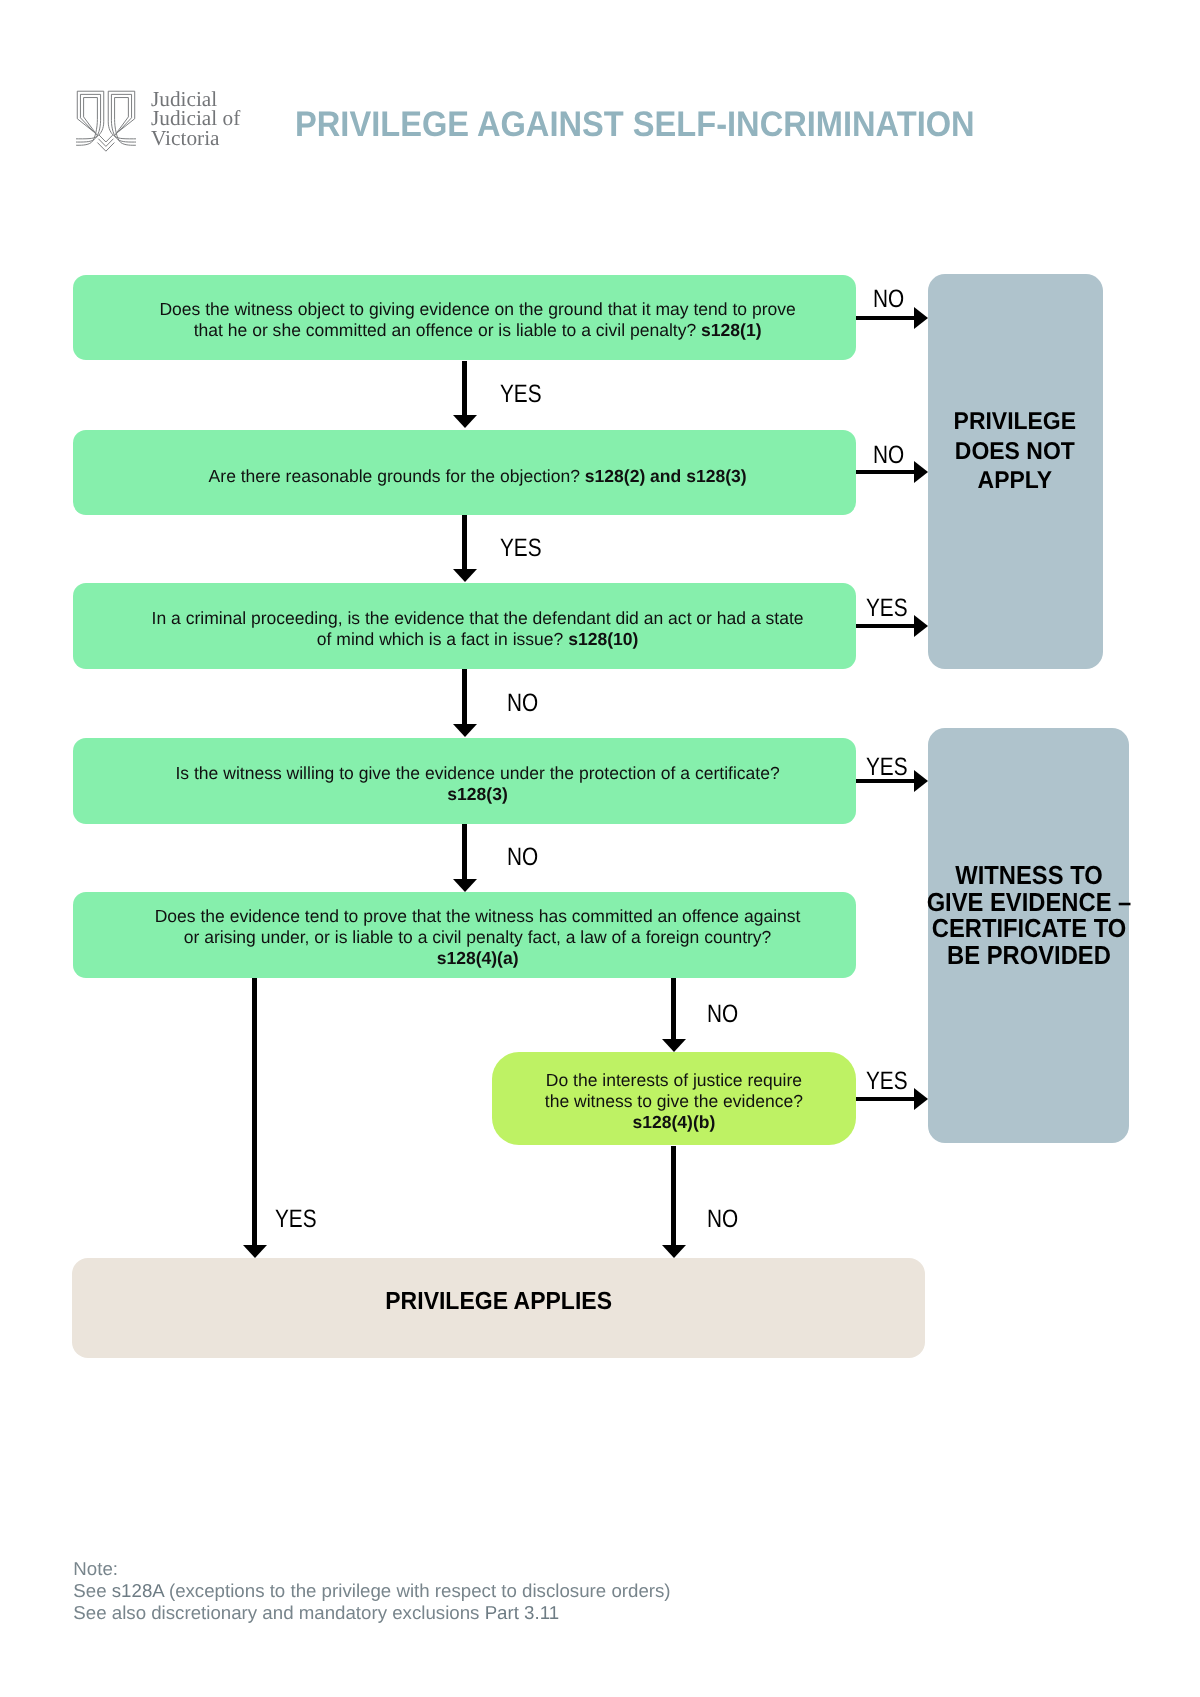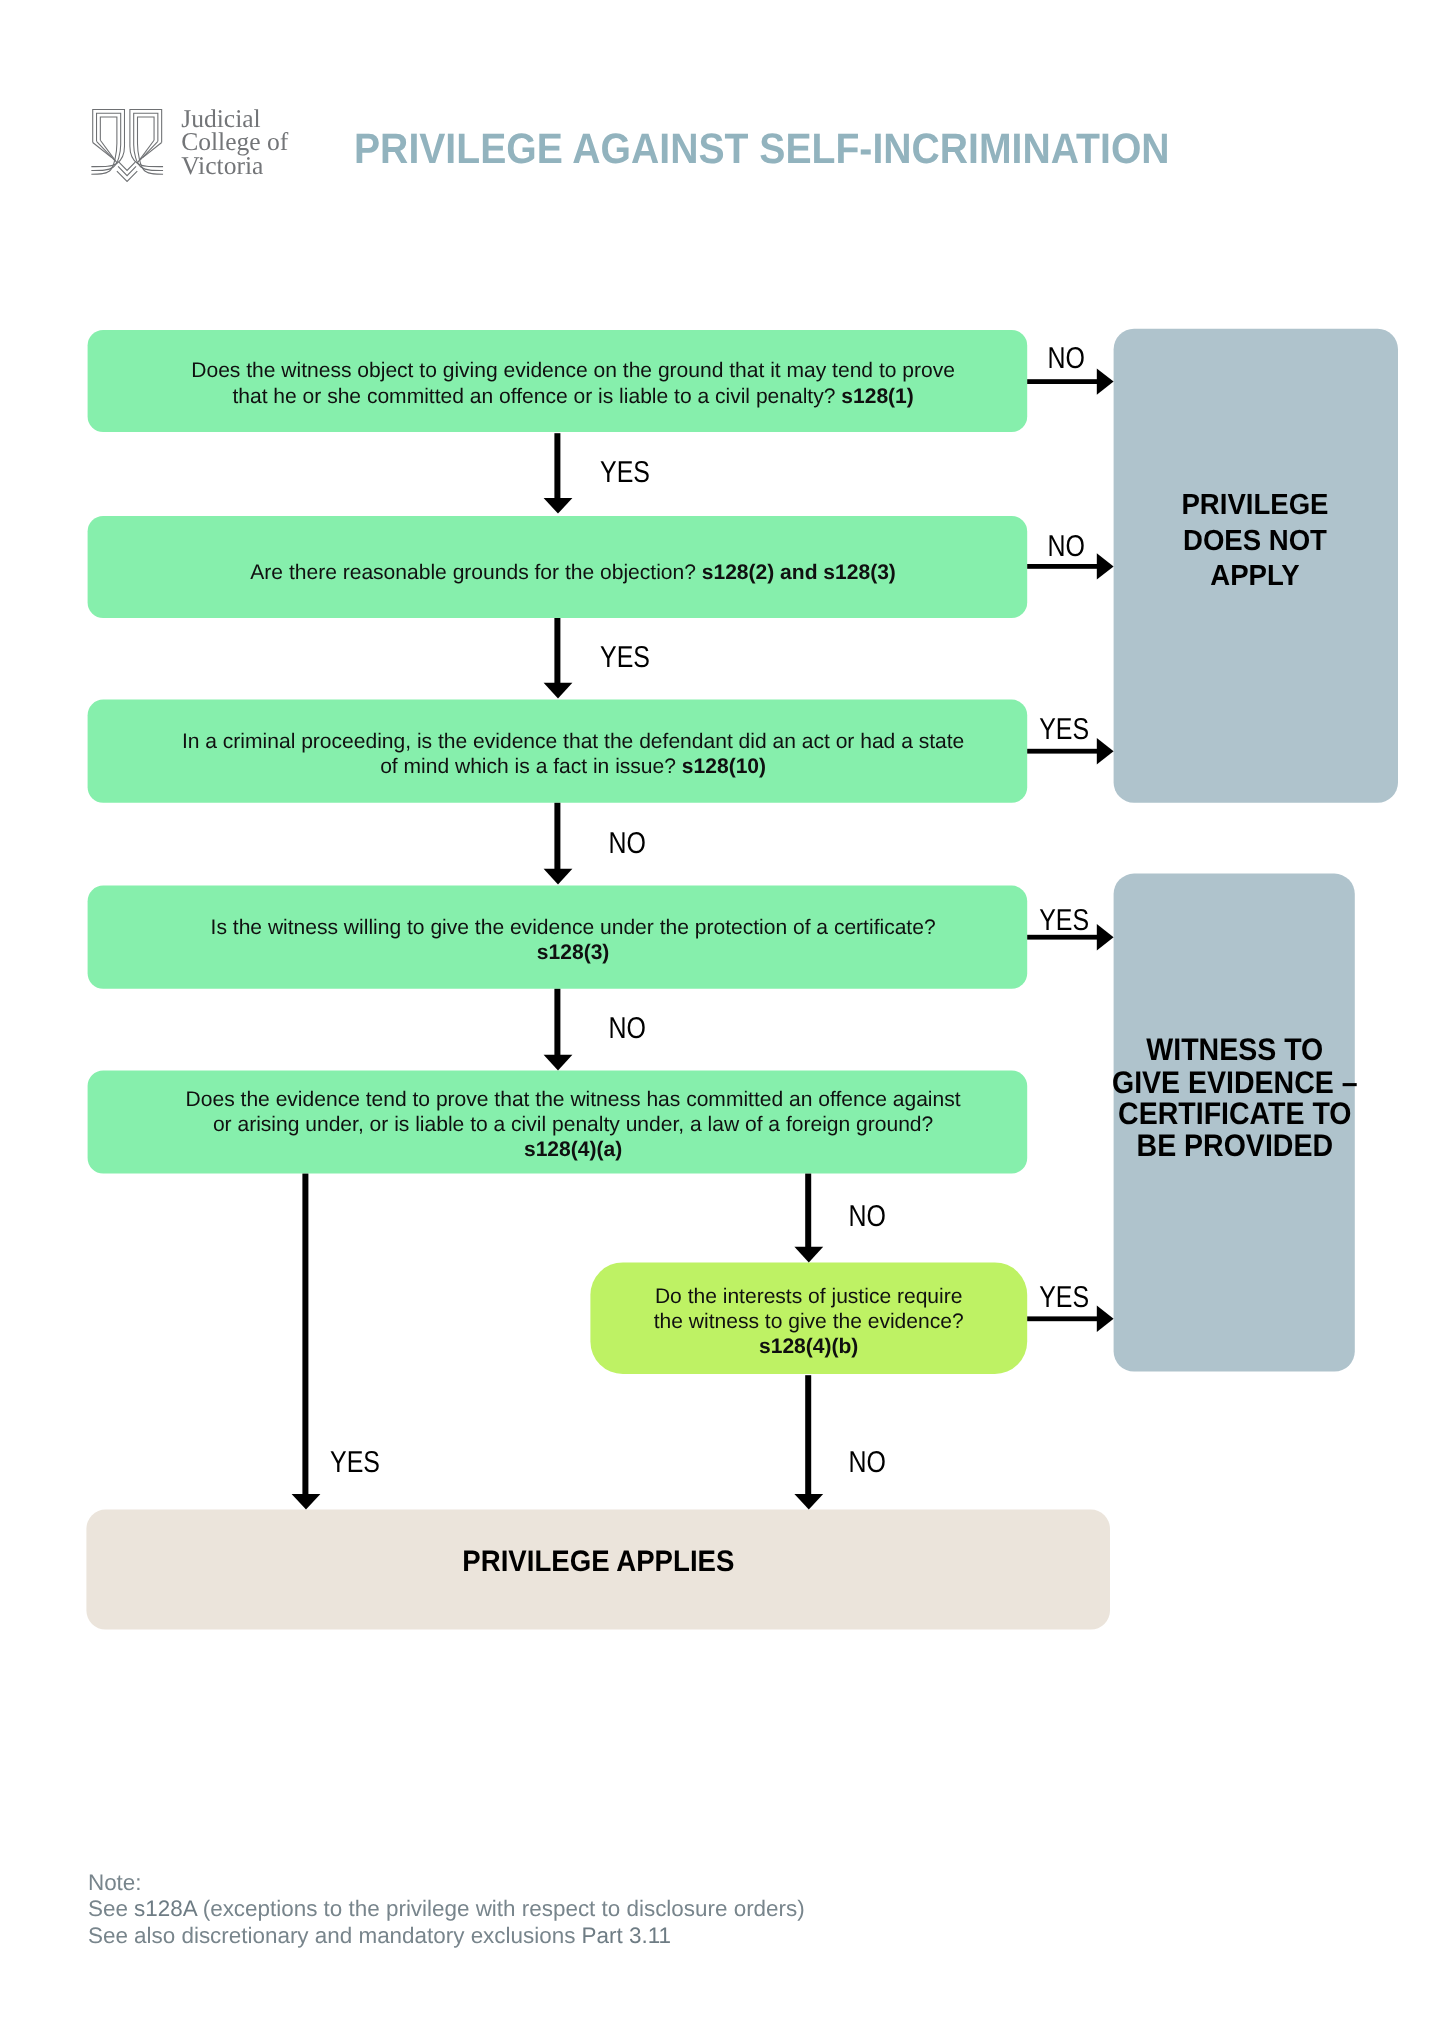--- a/index.html
+++ b/index.html
@@ -88,21 +88,21 @@
             <path d="M 23.1 45.07 L 29.9 52.0 L 36.7 45.07"></path>
             <path d="M 22.4 48.75 L 29.9 56.4 L 37.4 48.75"></path>
             <path d="M 21.4 52.53 L 29.9 61.2 L 38.4 52.53"></path>
           </g>
         </g>
     </svg>
   </div>
 
   <div id="logo-words">
     <div>Judicial</div>
-    <div>College of</div>
+    <div>Judicial of</div>
     <div>Victoria</div>
   </div>
 
   <div id="doc-title">PRIVILEGE AGAINST SELF-INCRIMINATION</div>
 
   <div class="node q" style="left:72.7px;top:274.8px;width:783.8px;height:84.9px;">
     <span>
         <span class="ln">Does the witness object to giving evidence on the ground that it may tend to prove</span>
         <span class="ln">that he or she committed an offence or is liable to a civil penalty? <b>s128(1)</b></span>
       </span>
@@ -124,34 +124,34 @@
   <div class="node q" style="left:72.7px;top:737.6px;width:783.8px;height:86.7px;">
     <span>
         <span class="ln">Is the witness willing to give the evidence under the protection of a certificate?</span>
         <span class="ln"><b>s128(3)</b></span>
       </span>
   </div>
 
   <div class="node q" style="left:72.7px;top:891.6px;width:783.8px;height:86.4px;">
     <span>
         <span class="ln">Does the evidence tend to prove that the witness has committed an offence against</span>
-        <span class="ln">or arising under, or is liable to a civil penalty under, a law of a foreign ground?</span>
+        <span class="ln">or arising under, or is liable to a civil penalty fact, a law of a foreign country?</span>
         <span class="ln"><b>s128(4)(a)</b></span>
       </span>
   </div>
 
   <div class="node qb" style="left:492px;top:1052px;width:363.8px;height:93px;">
     <span>
         <span class="ln">Do the interests of justice require</span>
         <span class="ln">the witness to give the evidence?</span>
         <span class="ln"><b>s128(4)(b)</b></span>
       </span>
   </div>
 
-  <div class="node outcome" style="left:927.8px;top:273.6px;width:237px;height:395.8px;">
+  <div class="node outcome" style="left:927.8px;top:273.6px;width:175px;height:395.8px;">
     <span id="o1-text">
         <span class="ln">PRIVILEGE</span>
         <span class="ln">DOES NOT</span>
         <span class="ln">APPLY</span>
       </span>
   </div>
 
   <div class="node outcome" style="left:927.8px;top:727.8px;width:201.6px;height:415.0px;">
     <span id="o2-text">
         <span class="ln">WITNESS TO</span>

